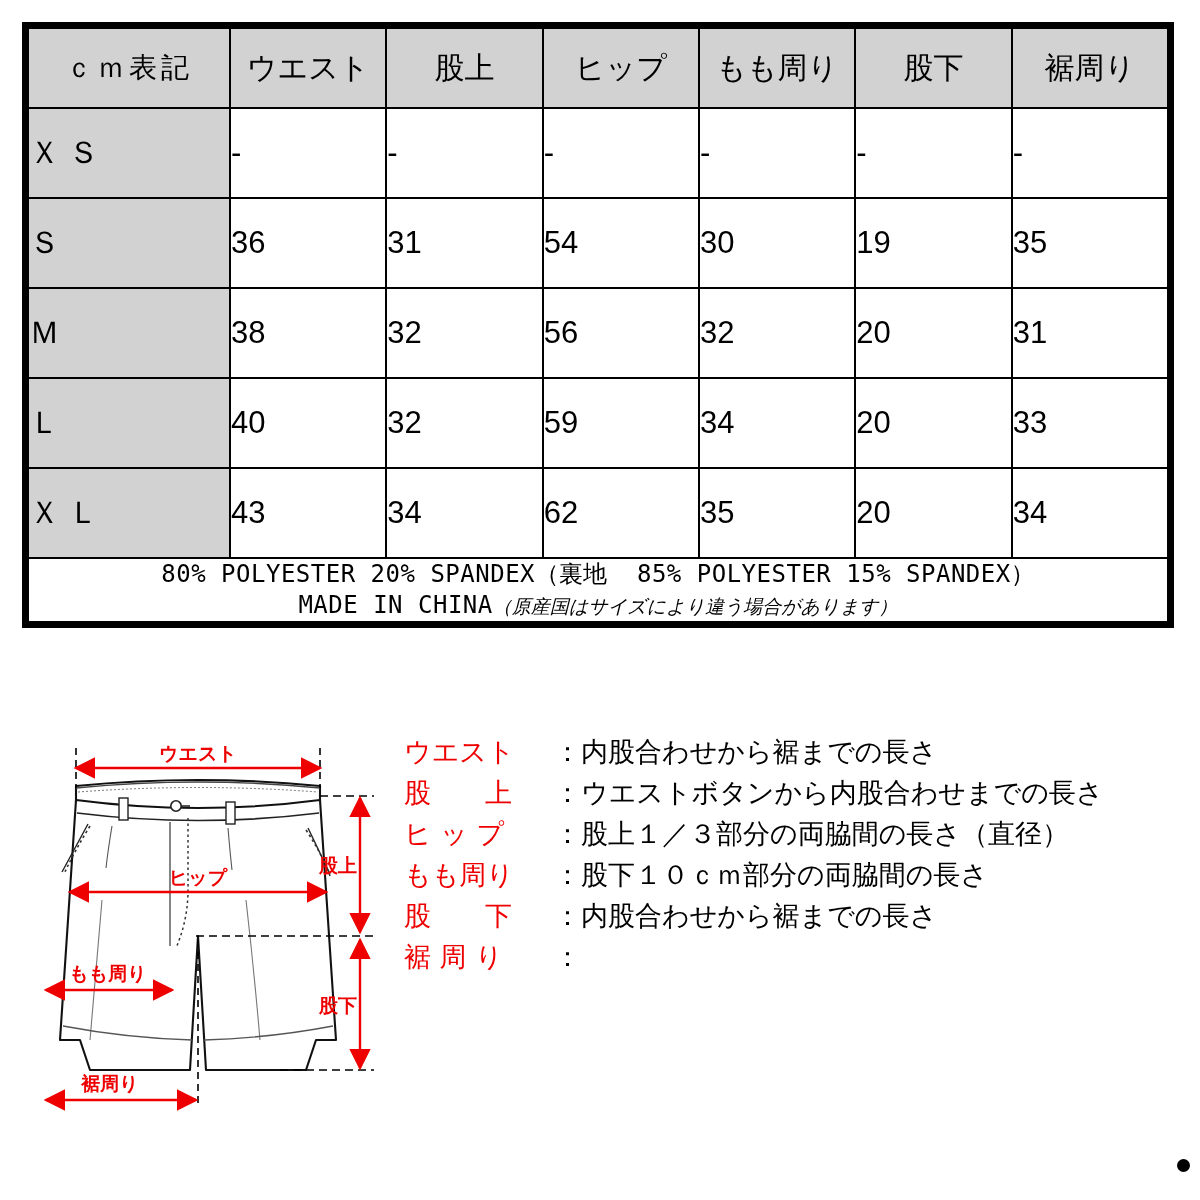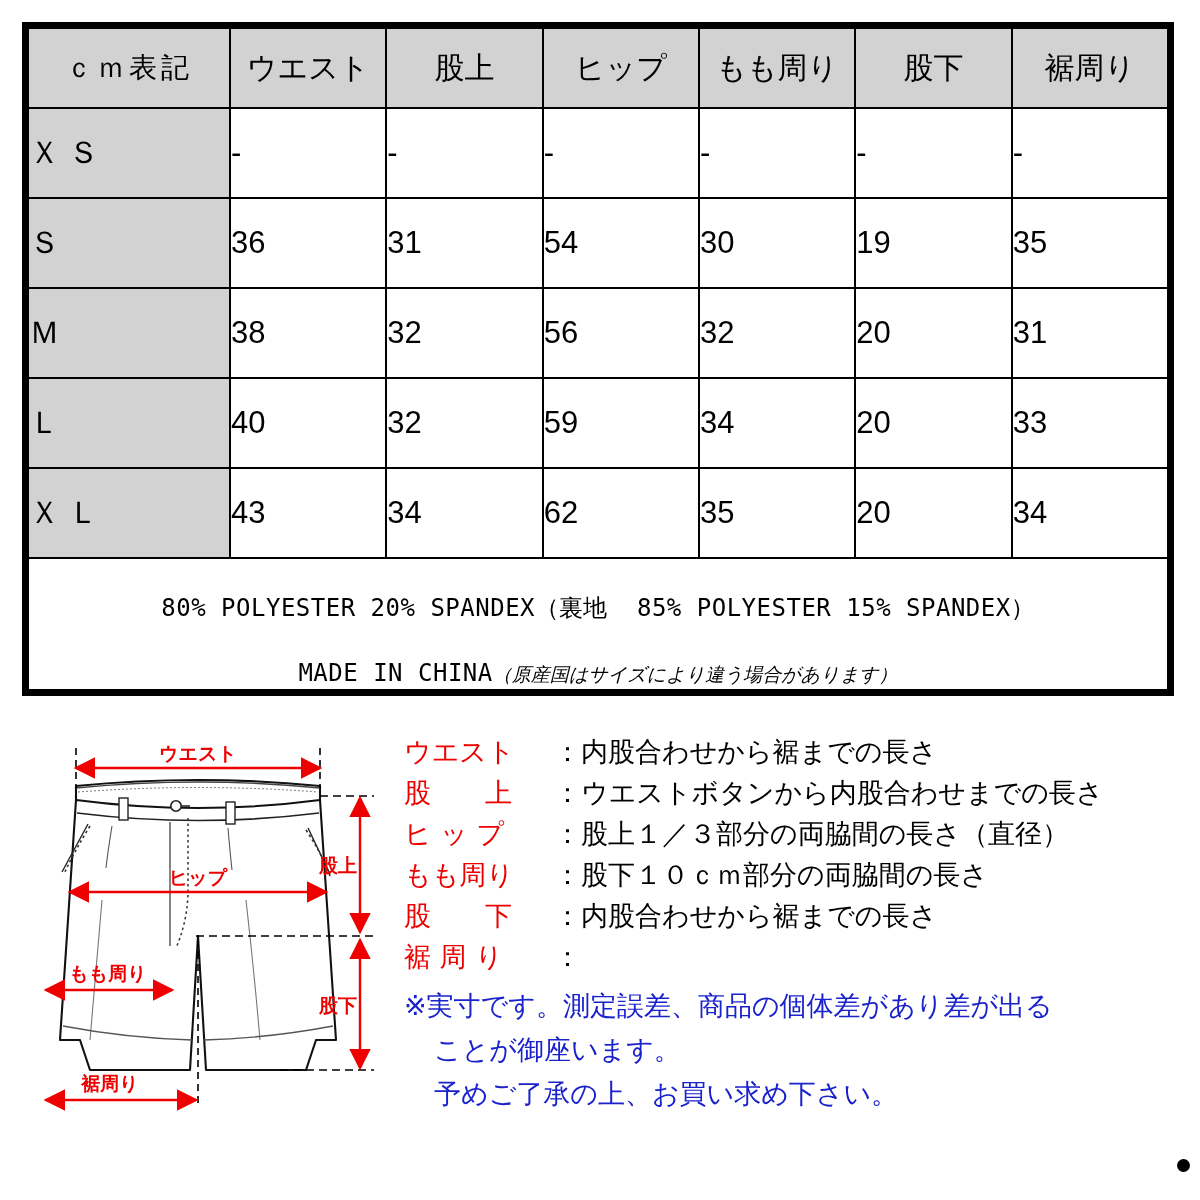--- a/index.html
+++ b/index.html
@@ -68,21 +68,20 @@
     padding: 9px 0 11px 0;
     text-align: center;
     line-height: 1.30;
   }
   .footer-line {
     font-family: "DejaVu Sans Mono", monospace;
     font-size: 24px;
     letter-spacing: 0.5px;
     color: #000;
     white-space: nowrap;
-    margin-top: 34px;
   }
   .footer-line .jp {
     font-family: "DejaVu Sans", sans-serif;
     letter-spacing: 0;
   }
   .footer-line .jp-small {
     font-family: "DejaVu Sans", sans-serif;
     font-size: 19px;
     letter-spacing: 0;
     font-style: italic;
@@ -337,22 +336,17 @@
       <span class="legend-term">股　　下</span>
       <span class="legend-colon">：</span>
       <span class="legend-desc">内股合わせから裾までの長さ</span>
     </div>
 
     <div class="legend-row">
       <span class="legend-term">裾 周 り</span>
       <span class="legend-colon">：</span>
     </div>
 
-    <div class="note-block">
-      <div class="note-line">※実寸です。測定誤差、商品の個体差があり差が出る</div>
-      <div class="note-line note-indent">ことが御座います。</div>
-      <div class="note-line note-indent">予めご了承の上、お買い求め下さい。</div>
-    </div>
 
   </div>
 </div>
 
 <div id="corner-dot"></div>
 
 </body></html>

